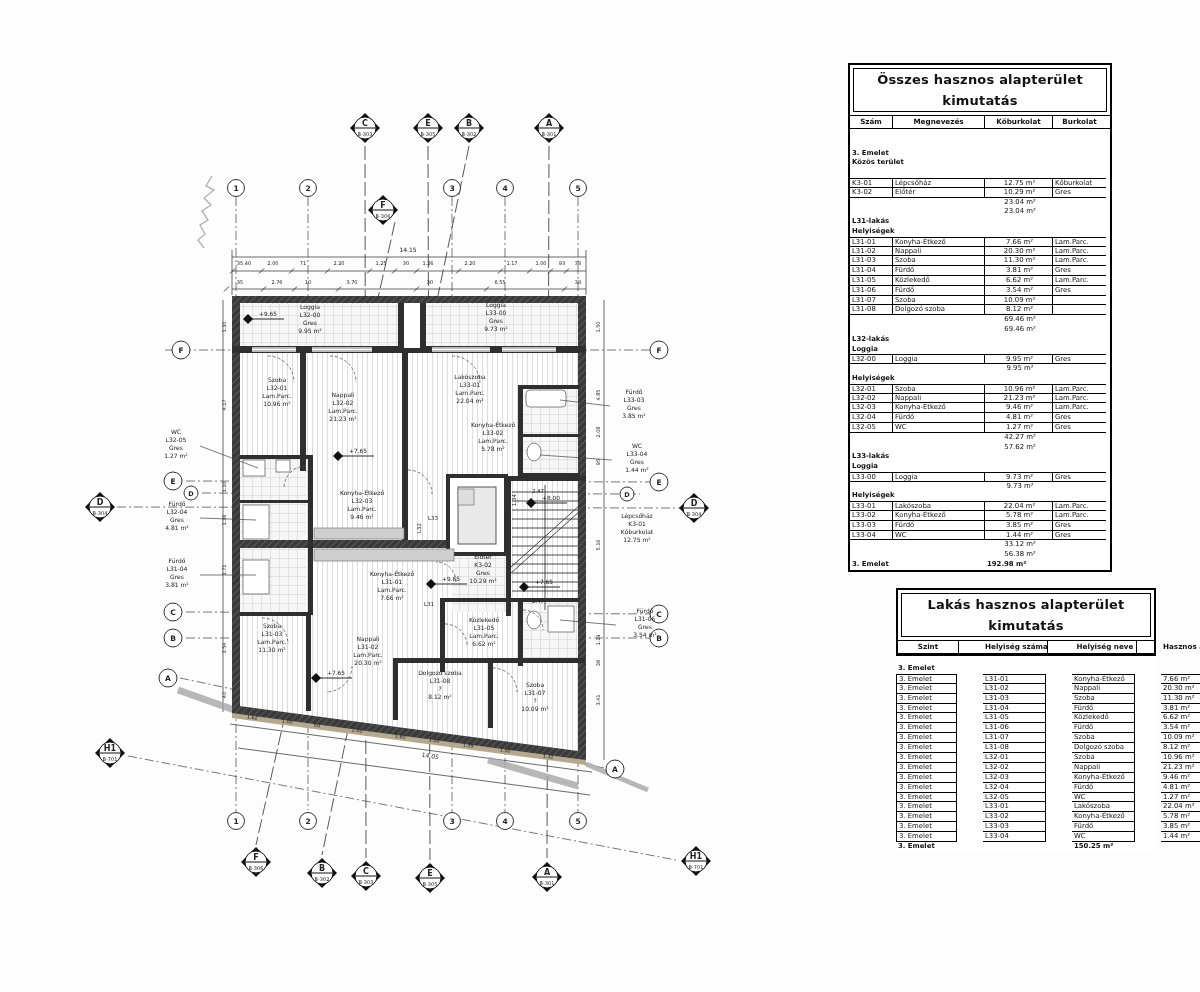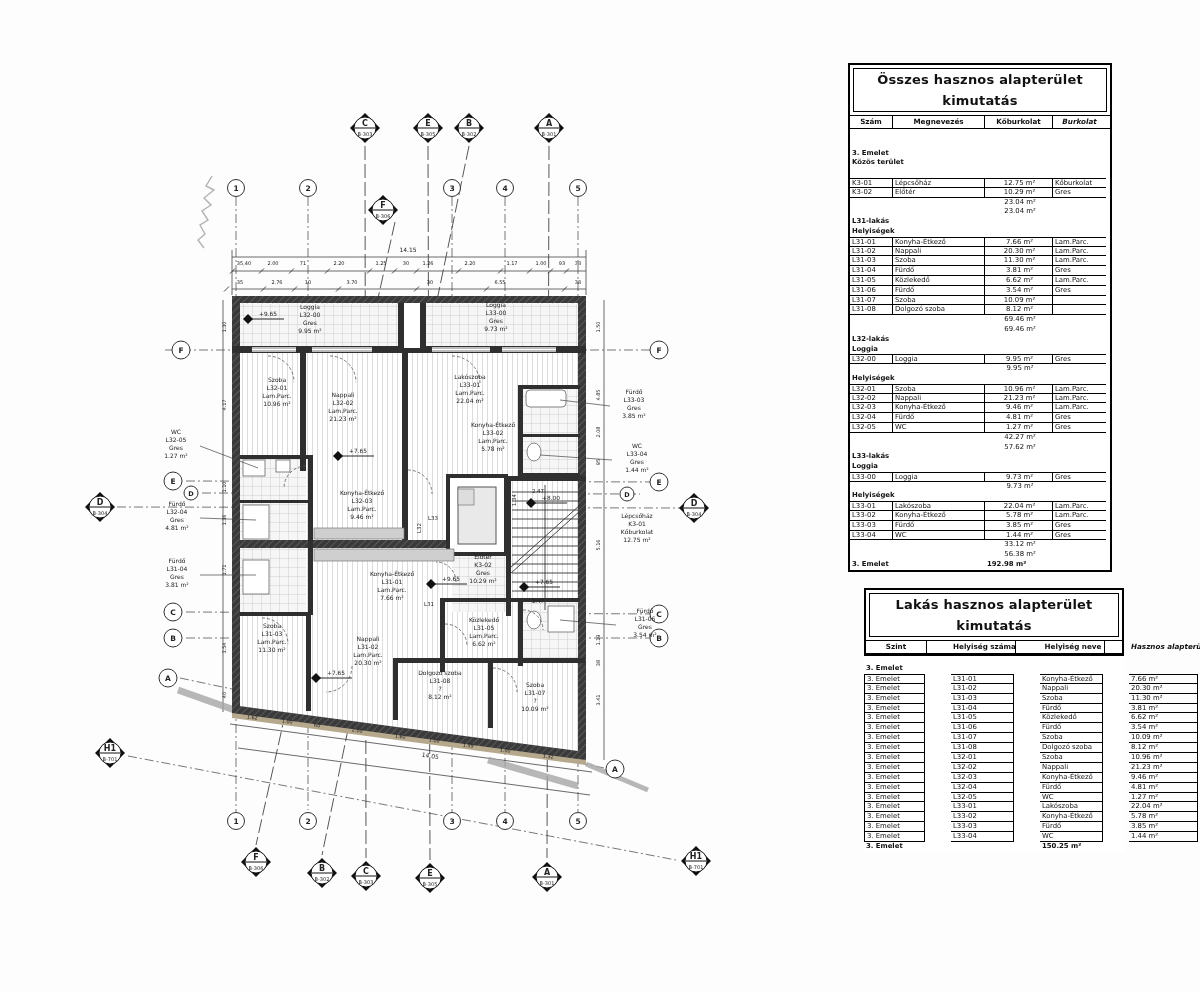--- a/index.html
+++ b/index.html
@@ -4,29 +4,29 @@
 <style>
   html,body{margin:0;padding:0;}
   body{width:1200px;height:992px;position:relative;background:#fdfdfd;
        font-family:"DejaVu Sans",sans-serif;color:#111;overflow:hidden;}
   #plan-wrap{position:absolute;left:0;top:0;width:840px;height:992px;}
   svg text{fill:#222;}
 
   
   .tbl{position:absolute;background:#fff;}
   .tbl1{left:848px;top:63px;width:260px;border:2px solid #000;}
-  .tbl2{left:864px;top:588px;width:260px;}
+  .tbl2{left:896px;top:588px;width:260px;}
   .tbl-titlebox{border:2px solid #000;}
   .tbl-title{margin:3px;border:1px solid #000;text-align:center;font-weight:bold;
              font-size:13px;line-height:21px;letter-spacing:.2px;}
   .tbl1 .tbl-title{margin:3px;}
   .t-head{display:grid;border-top:1px solid #000;border-bottom:1px solid #000;}
   .t-head span{font-size:7.2px;font-weight:bold;text-align:center;line-height:12px;
                border-right:1px solid #000;overflow:hidden;white-space:nowrap;}
-  .t-head span:last-child{border-right:none;font-style:italic;}
+  .t-head span:last-child{border-right:none;}
   .g1{grid-template-columns:43px 92px 68px 53px;}
   .g2{grid-template-columns:61px 63px 63px 69px;gap:26px;}
   .t-rows{position:relative;}
   .t-row{display:grid;height:9.8px;line-height:9.6px;font-size:6.9px;white-space:nowrap;}
   .tbl2 .t-row{height:9.9px;line-height:9.7px;}
   .t-row .c{overflow:hidden;padding-left:2px;}
   .t-row.data .c{border-right:1px solid #000;border-bottom:1px solid #000;}
   .t-row.data .c:first-child{border-left:1px solid #000;}
   .tbl1 .t-row.data .c:first-child{border-left:none;}
   .tbl1 .t-row.data .c:last-child{border-right:none;}

